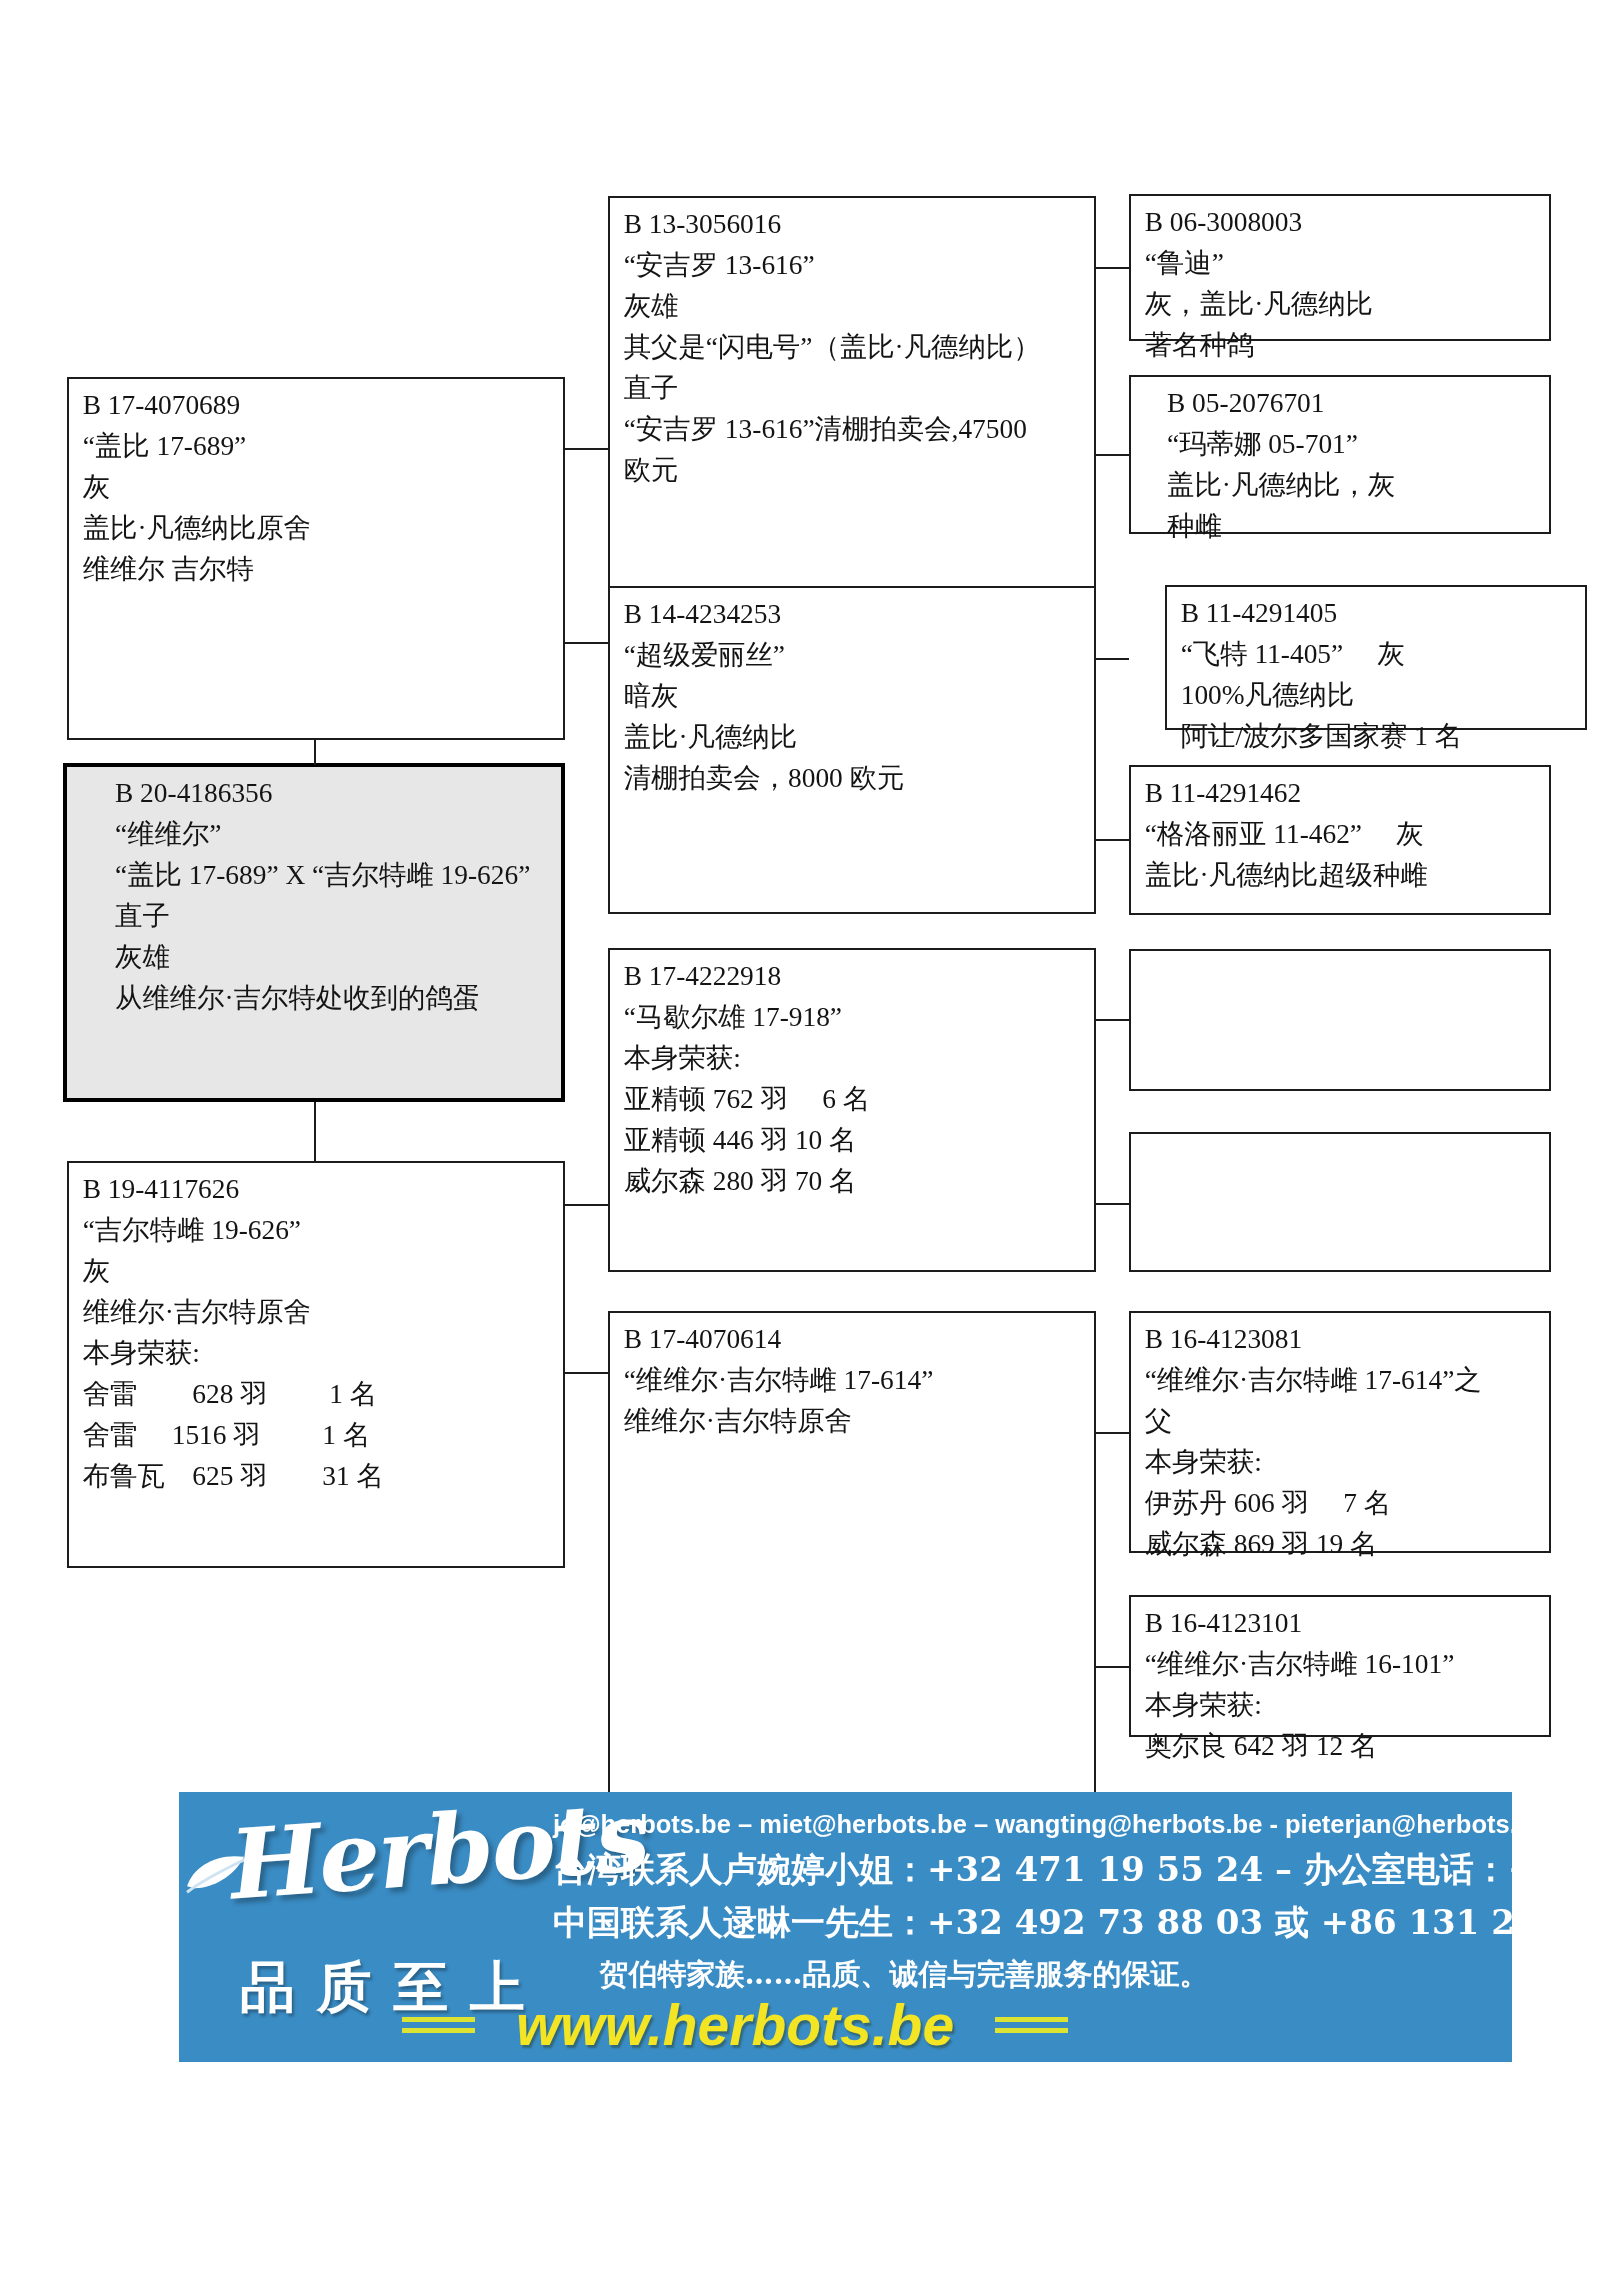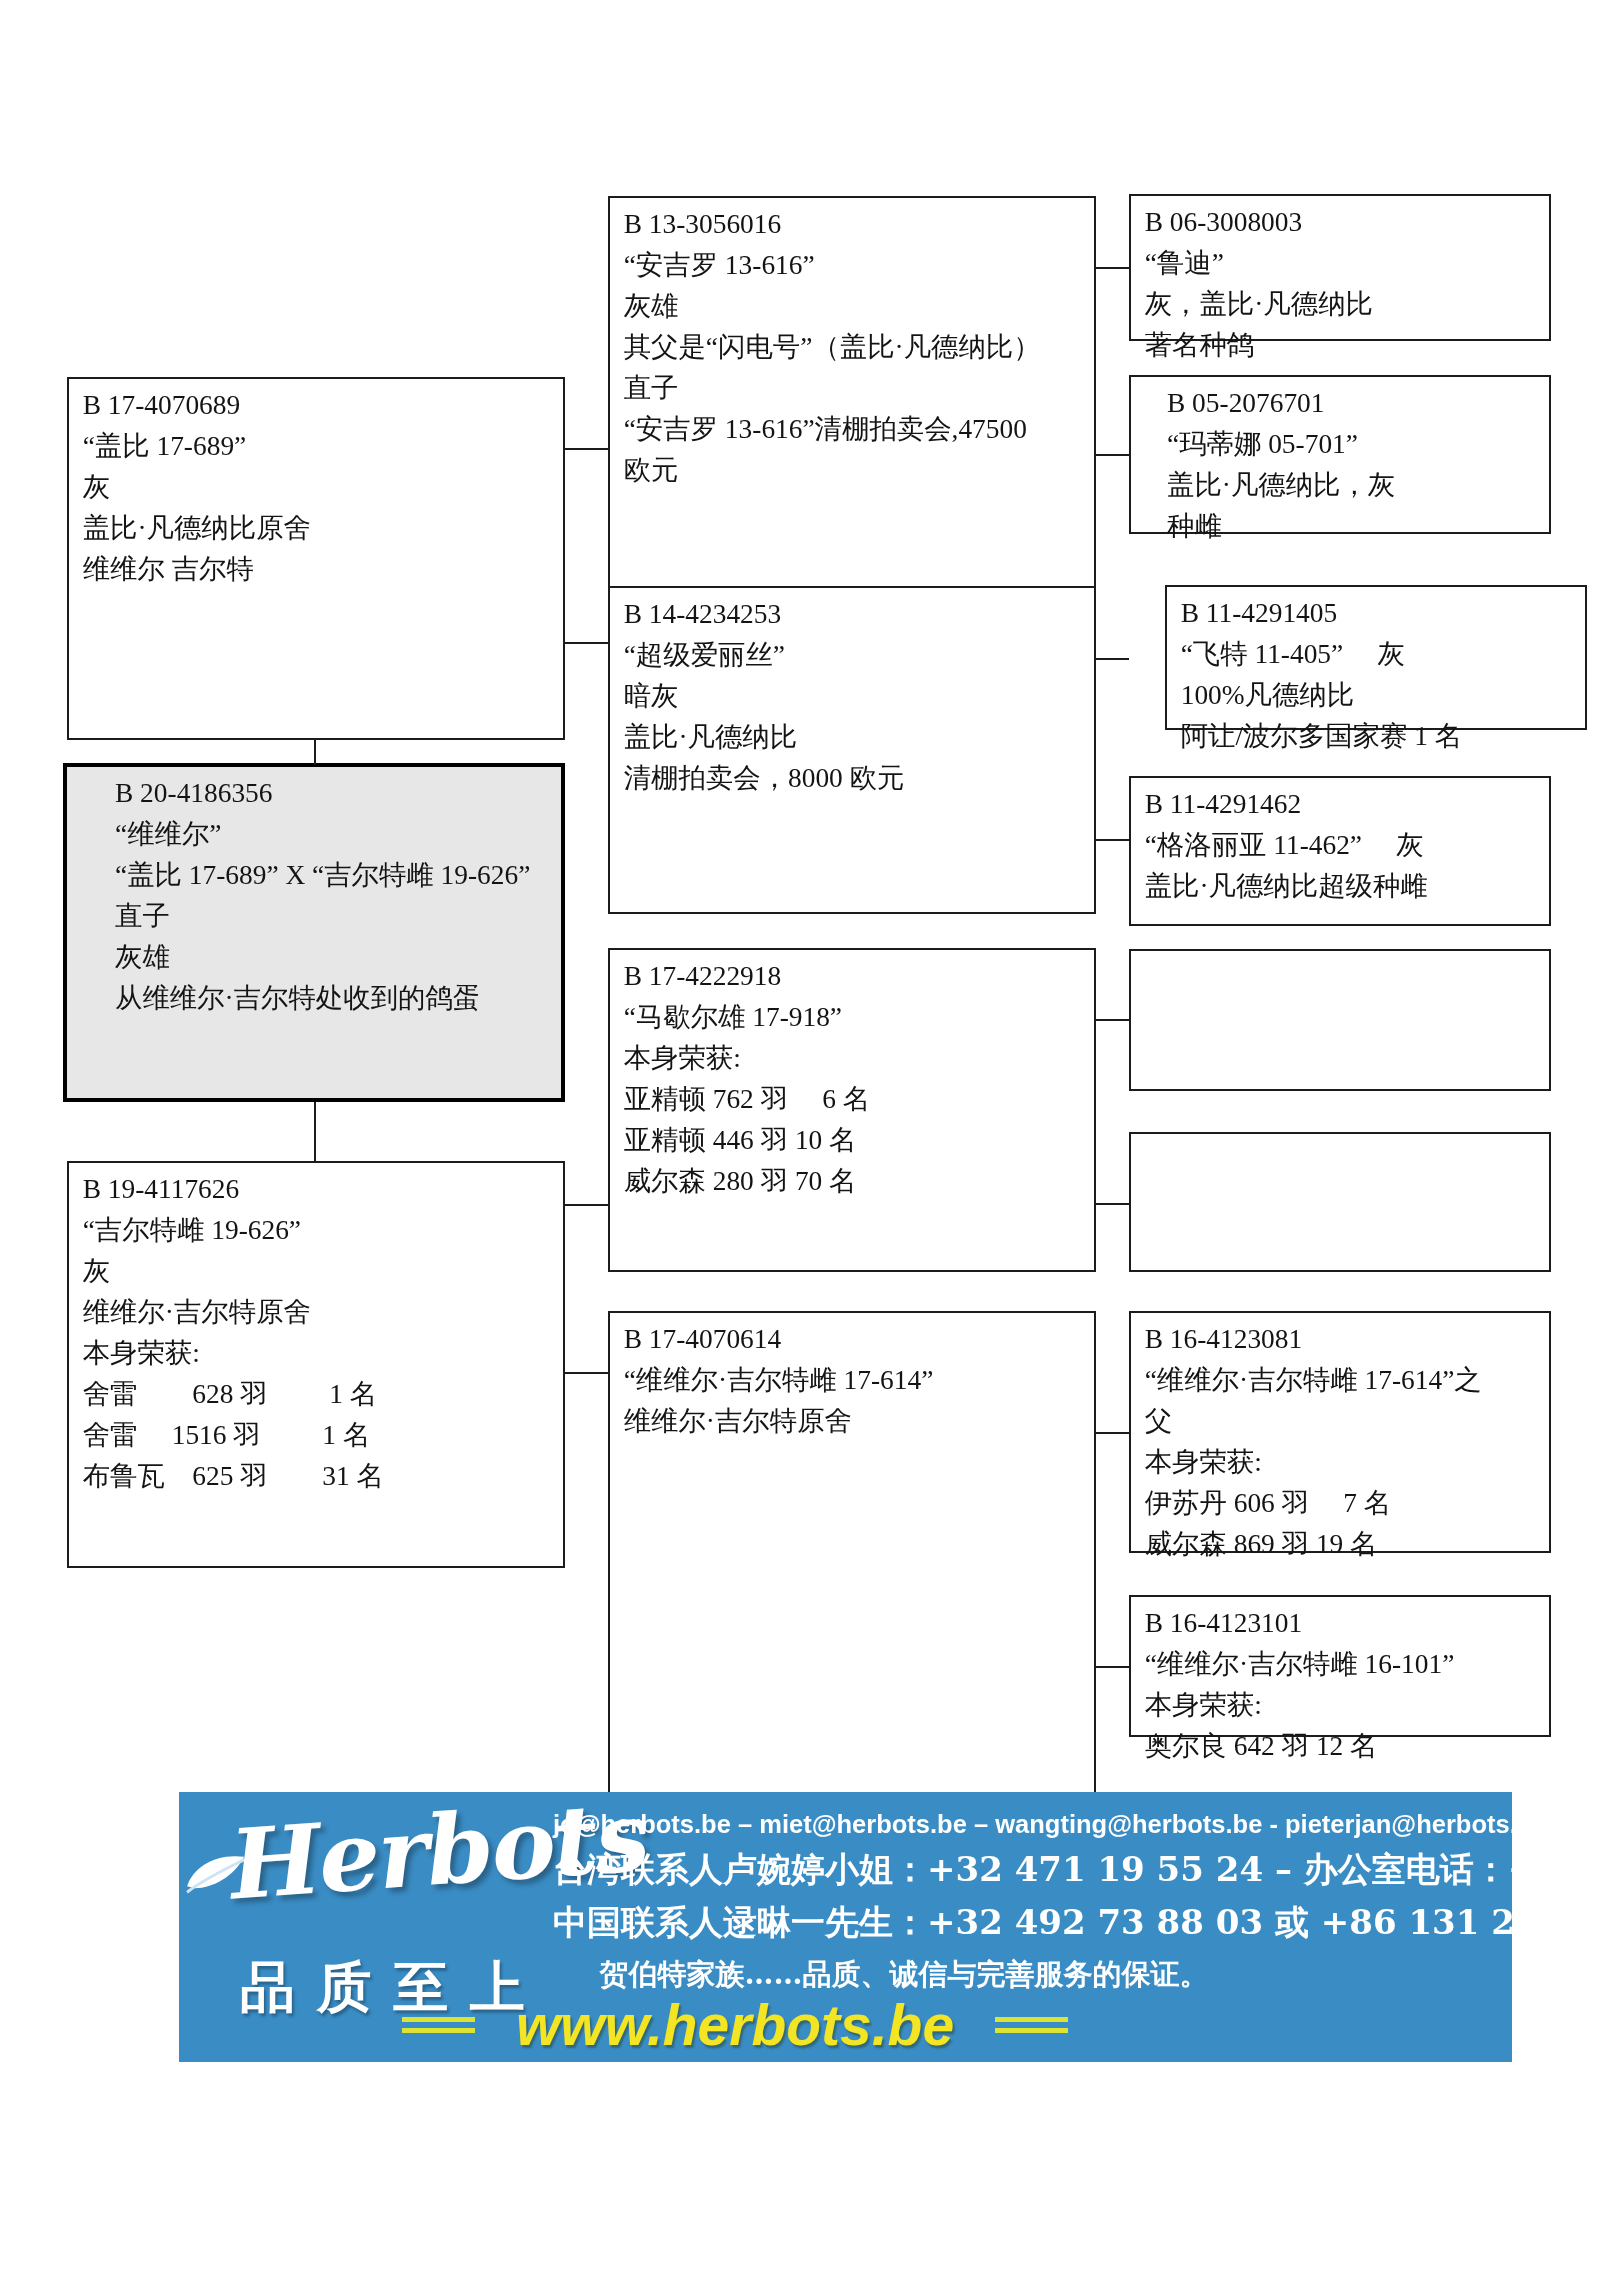--- a/index.html
+++ b/index.html
@@ -15,21 +15,21 @@
   #box-father {left:67px;  top:377px;  width:498px; height:363px;}
   #box-subject{left:63px;  top:763px;  width:502px; height:339px;padding-left:48px;}
   #box-mother {left:67px;  top:1161px; width:498px; height:407px;}
   #box-pgf    {left:608px; top:196px;  width:488px; height:441px;}
   #box-pgm    {left:608px; top:586px;  width:488px; height:328px;}
   #box-mgf    {left:608px; top:948px;  width:488px; height:324px;}
   #box-mgm    {left:608px; top:1311px; width:488px; height:539px;}
   #box-ggf1   {left:1129px;top:194px;  width:422px; height:147px;}
   #box-ggm1   {left:1129px;top:375px;  width:422px; height:159px;padding-left:36px;}
   #box-ggf2   {left:1129px;top:585px;  width:422px; height:145px;margin-left:36px;}
-  #box-ggm2   {left:1129px;top:765px;  width:422px; height:150px;margin-top:11px;}
+  #box-ggm2   {left:1129px;top:765px;  width:422px; height:150px;}
   #box-ggf3   {left:1129px;top:949px;  width:422px; height:142px;}
   #box-ggm3   {left:1129px;top:1132px; width:422px; height:140px;}
   #box-ggf4   {left:1129px;top:1311px; width:422px; height:242px;}
   #box-ggm4   {left:1129px;top:1595px; width:422px; height:142px;}
 
   
   .conn{position:absolute;background:#1c1c1c;}
   #c-v1  {left:314px; top:740px;  width:2px;  height:24.5px;}
   #c-v2  {left:314px; top:1102px; width:2px;  height:60px;}
   #c-l1m1{left:563px; top:448px;  width:45px; height:2px;}

